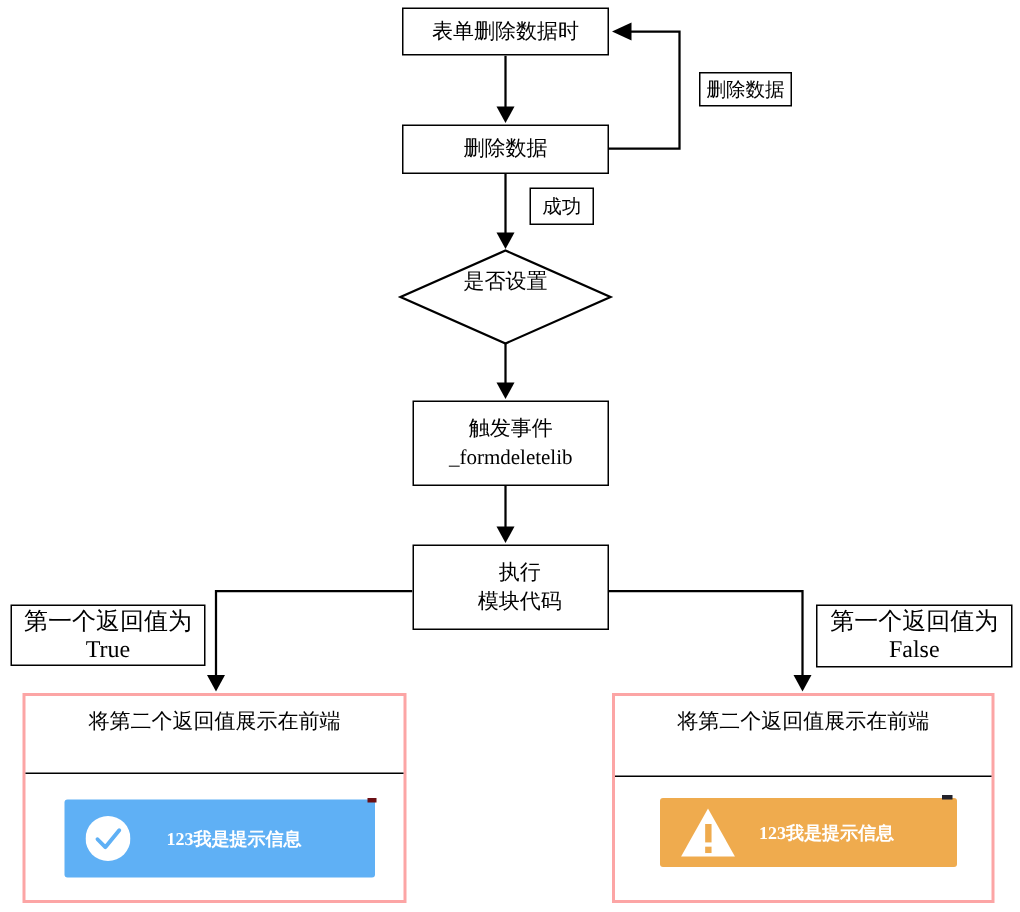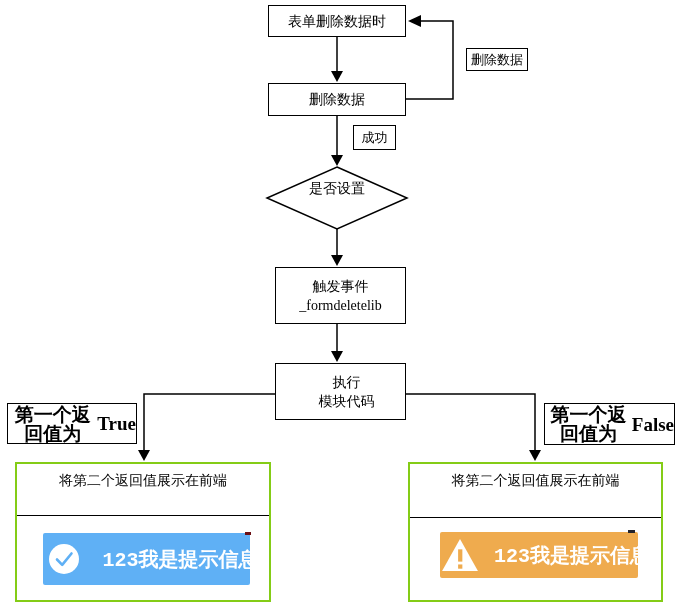--- a/index.html
+++ b/index.html
@@ -12,40 +12,40 @@
     position:absolute;background:#fff;border:1px solid #000;box-sizing:border-box;
     display:flex;flex-direction:column;align-items:center;justify-content:center;
     font-size:14px;line-height:19px;text-align:center;font-family:Liberation Serif, serif;
   }
   .label-box{
     position:absolute;background:#fff;border:1px solid #000;box-sizing:border-box;
     display:flex;align-items:center;justify-content:center;font-size:13px;
   }
   .branch-box{
     position:absolute;background:#fff;border:1px solid #000;box-sizing:border-box;
-    display:flex;flex-direction:row;align-items:center;justify-content:center;
-    font-size:19px;line-height:19px;text-align:center;font-weight:bold;
+    display:flex;flex-direction:column;align-items:center;justify-content:center;
+    font-size:16px;line-height:19px;text-align:center;
   }
   .diamond-text{
     position:absolute;left:267px;top:179px;width:140px;
     font-size:14px;line-height:19px;text-align:center;
   }
   .container-box{
-    position:absolute;background:#fff;border:2px solid #84cc16;box-sizing:border-box;
+    position:absolute;background:#fff;border:2px solid #fca5a5;box-sizing:border-box;
   }
   .container-title{
     position:absolute;left:0;top:8px;width:100%;text-align:center;font-size:14px;
   }
   .container-divider{
     position:absolute;left:0;width:100%;height:1px;background:#000;
   }
   .toast{
     position:absolute;display:flex;align-items:center;border-radius:2px;
-    font-family:Liberation Mono, monospace;
-    font-size:20px;font-weight:bold;color:#ffffff;justify-content:center;
+    font-family:Liberation Serif, serif;
+    font-size:12px;font-weight:bold;color:#ffffff;
   }
   .toast-success{background:#5fb0f5;}
   .toast-warning{background:#efab4e;}
   .toast-icon{flex:0 0 auto;display:block;}
   .toast-text{flex:0 0 auto;}
   .corner-mark{position:absolute;background:#6b0f14;}
 </style>
 </head>
 <body>
 

